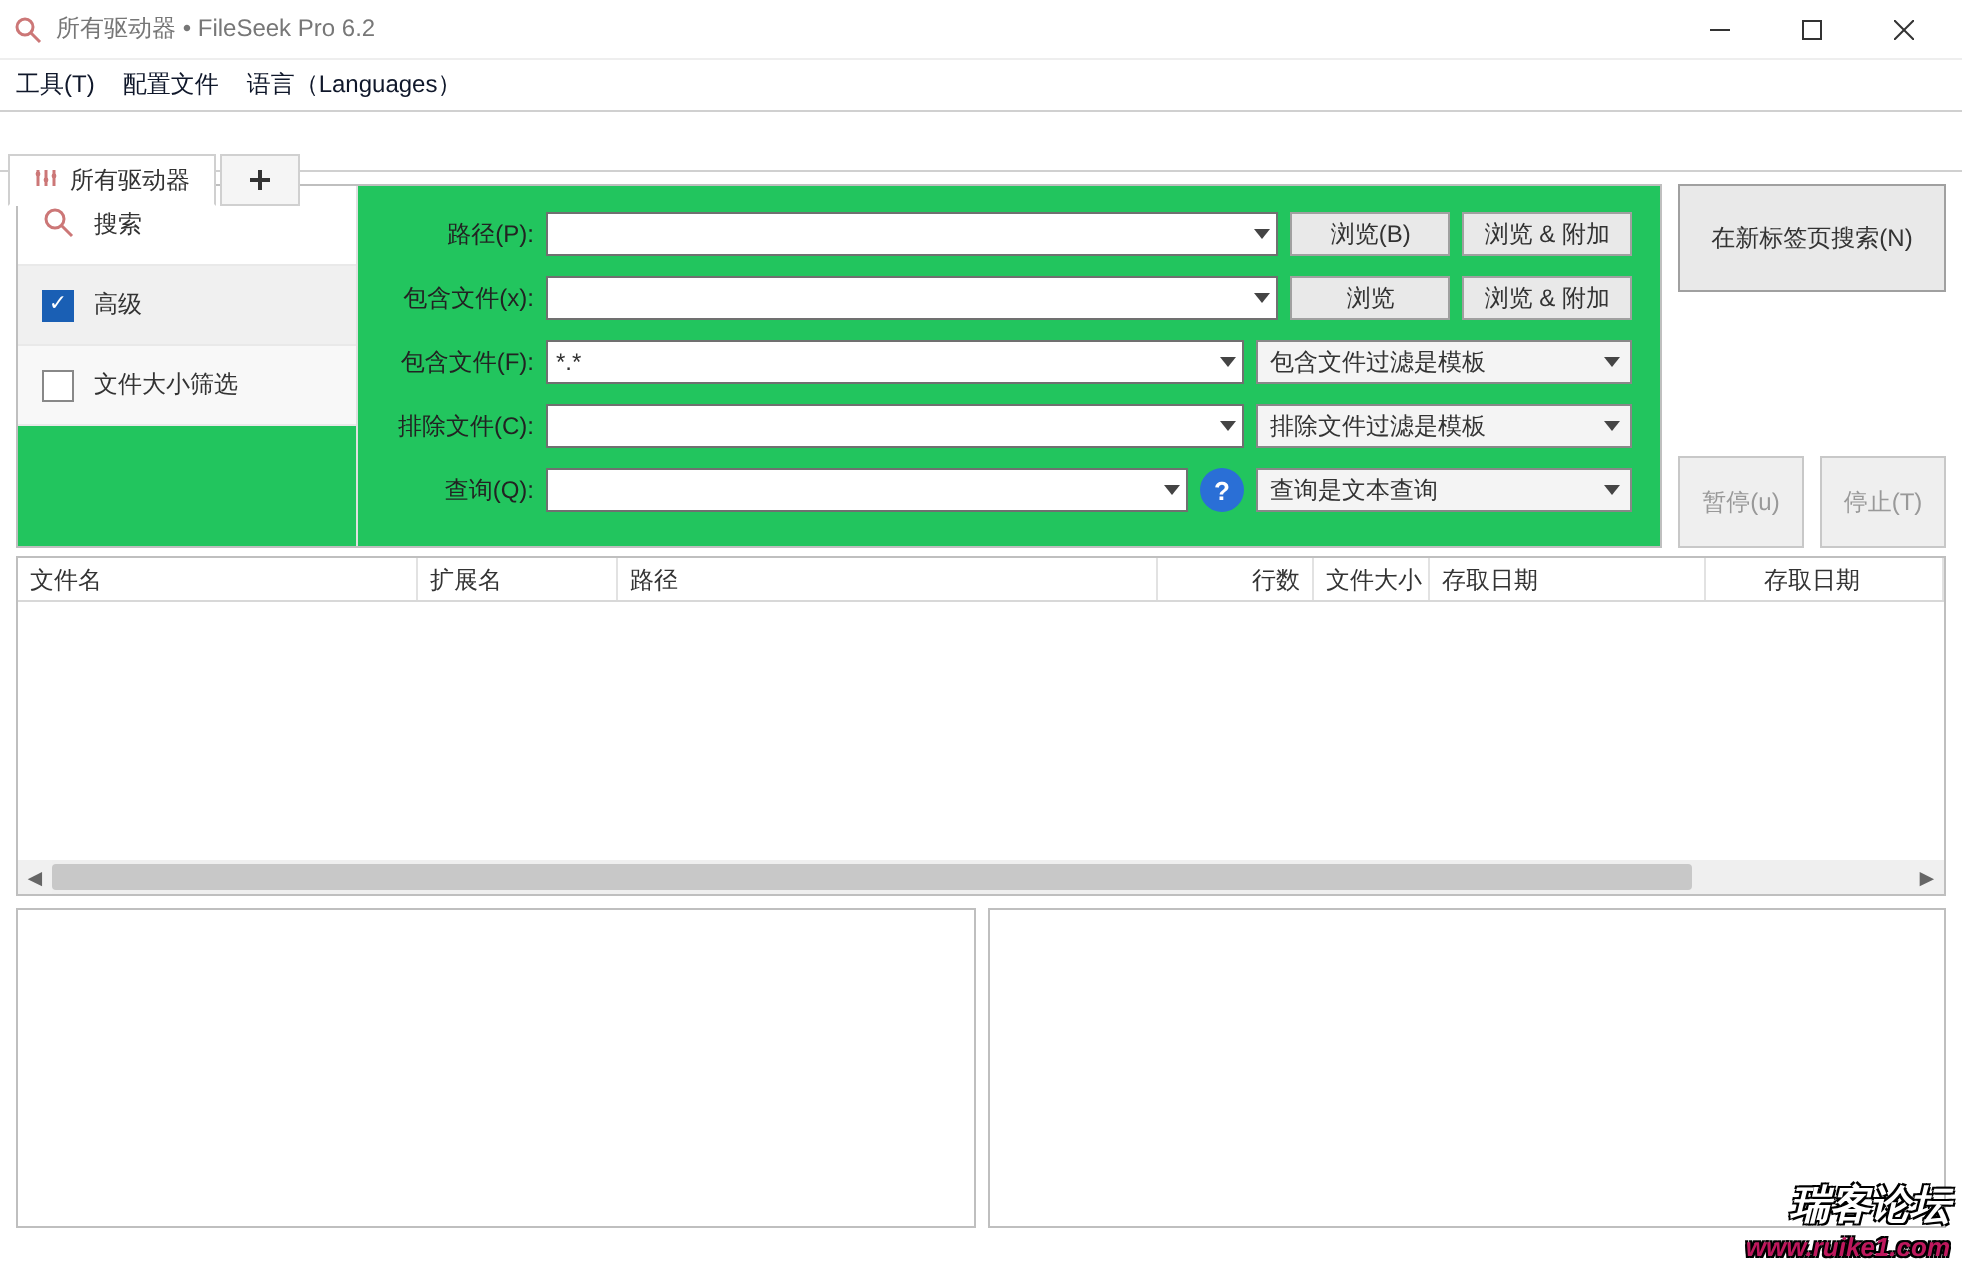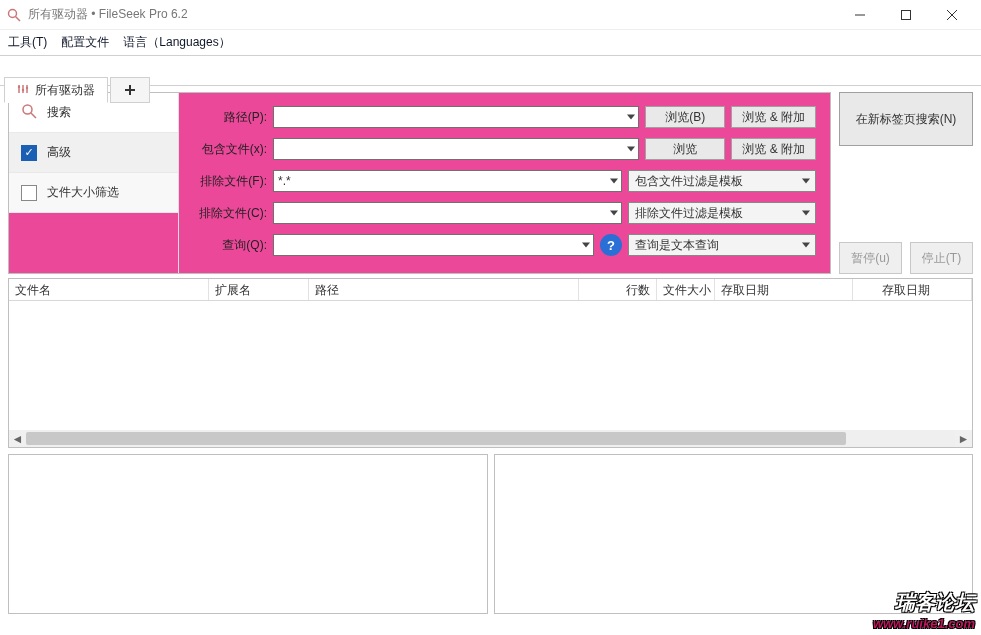--- a/index.html
+++ b/index.html
@@ -57,21 +57,21 @@
     .tab-icon { width:12px; display:inline-block;}
     .content-area {
       padding: 6px 8px 4px 8px;
       display:flex;
       gap: 8px;
     }
     .search-panel {
       flex:1;
       border: 1px solid #bfbfbf;
       display:flex;
-      background:#ec4899;
+      background:#22c55e;
       min-height: 182px;
     }
     .side-list {
       width: 170px;
       border-right: 1px solid #e0e0e0;
       display:flex;
       flex-direction:column;
     }
     .side-item {
       height: 40px;
@@ -151,21 +151,21 @@
       gap:10px;
     }
     .big-btn {
       height:54px;
       border:1px solid #a0a0a0;
       background:#e9e9e9;
       display:flex; align-items:center; justify-content:center;
       font-size:12px;
     }
     .sub-btns { display:flex; gap:8px; margin-top:auto;}
-    .sub-btn { flex:1; height:32px; border:1px solid #c8c8c8; background:#efefef; display:flex;align-items:center;justify-content:center; color:#999;}
+    .sub-btn { flex:1; height:46px; border:1px solid #c8c8c8; background:#efefef; display:flex;align-items:center;justify-content:center; color:#999;}
     .results-table {
       margin: 0 8px;
       border:1px solid #bfbfbf;
       height: 170px;
       display:flex;
       flex-direction:column;
       background:#fff;
     }
     .table-header {
       display:flex;
@@ -300,21 +300,21 @@
       </div>
       <div class="form-row">
         <label>包含文件(x):</label>
         <div class="combo" style="flex:1;">
             <span class="arrow"></span>
           </div>
         <div class="btn">浏览</div>
         <div class="btn">浏览 &amp; 附加</div>
       </div>
       <div class="form-row">
-        <label>排除文件(F):</label>
+        <label>包含文件(F):</label>
         <div class="combo" style="flex:1;">
             <span>*.*</span>
             <span class="arrow"></span>
           </div>
         <div class="dd" style="min-width:188px;">
             <span>包含文件过滤是模板</span>
             <span class="arrow"></span>
           </div>
       </div>
       <div class="form-row">

